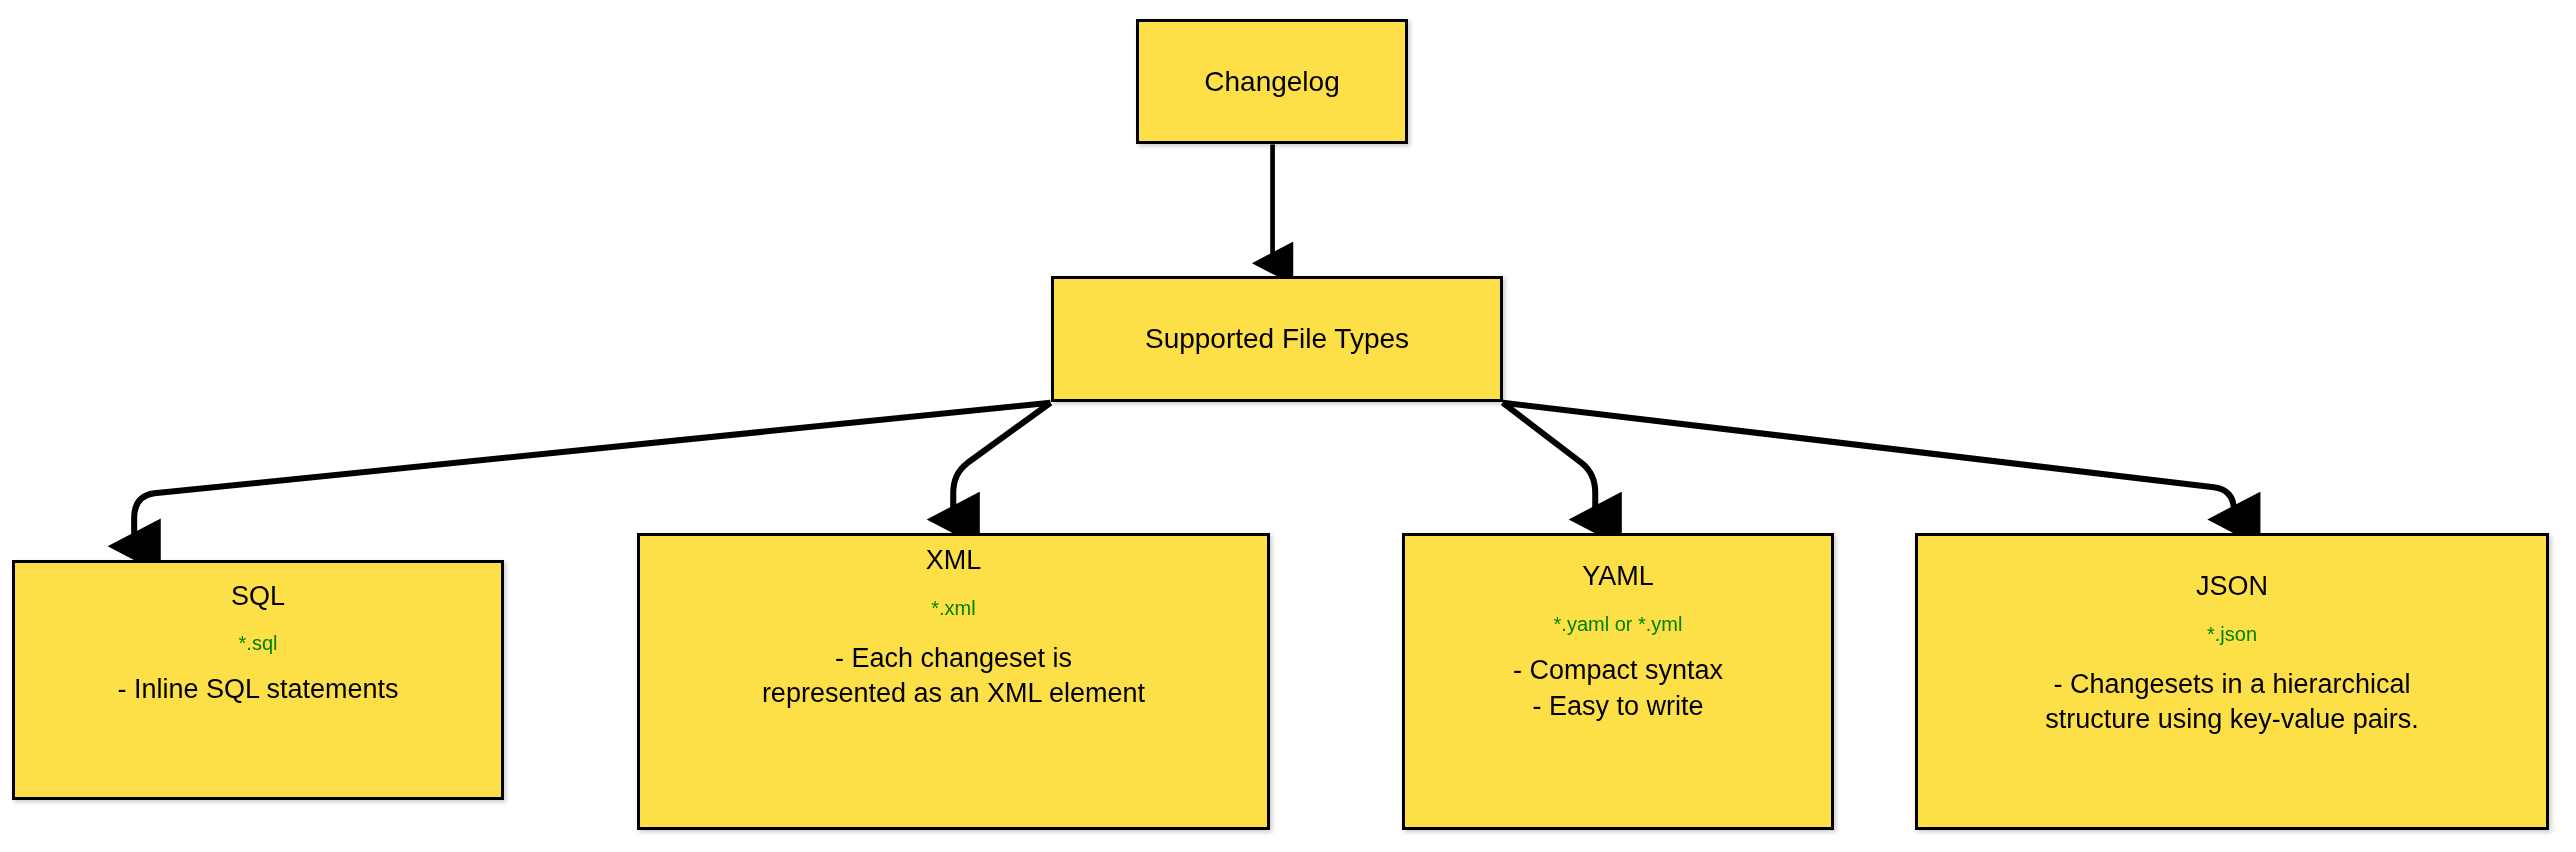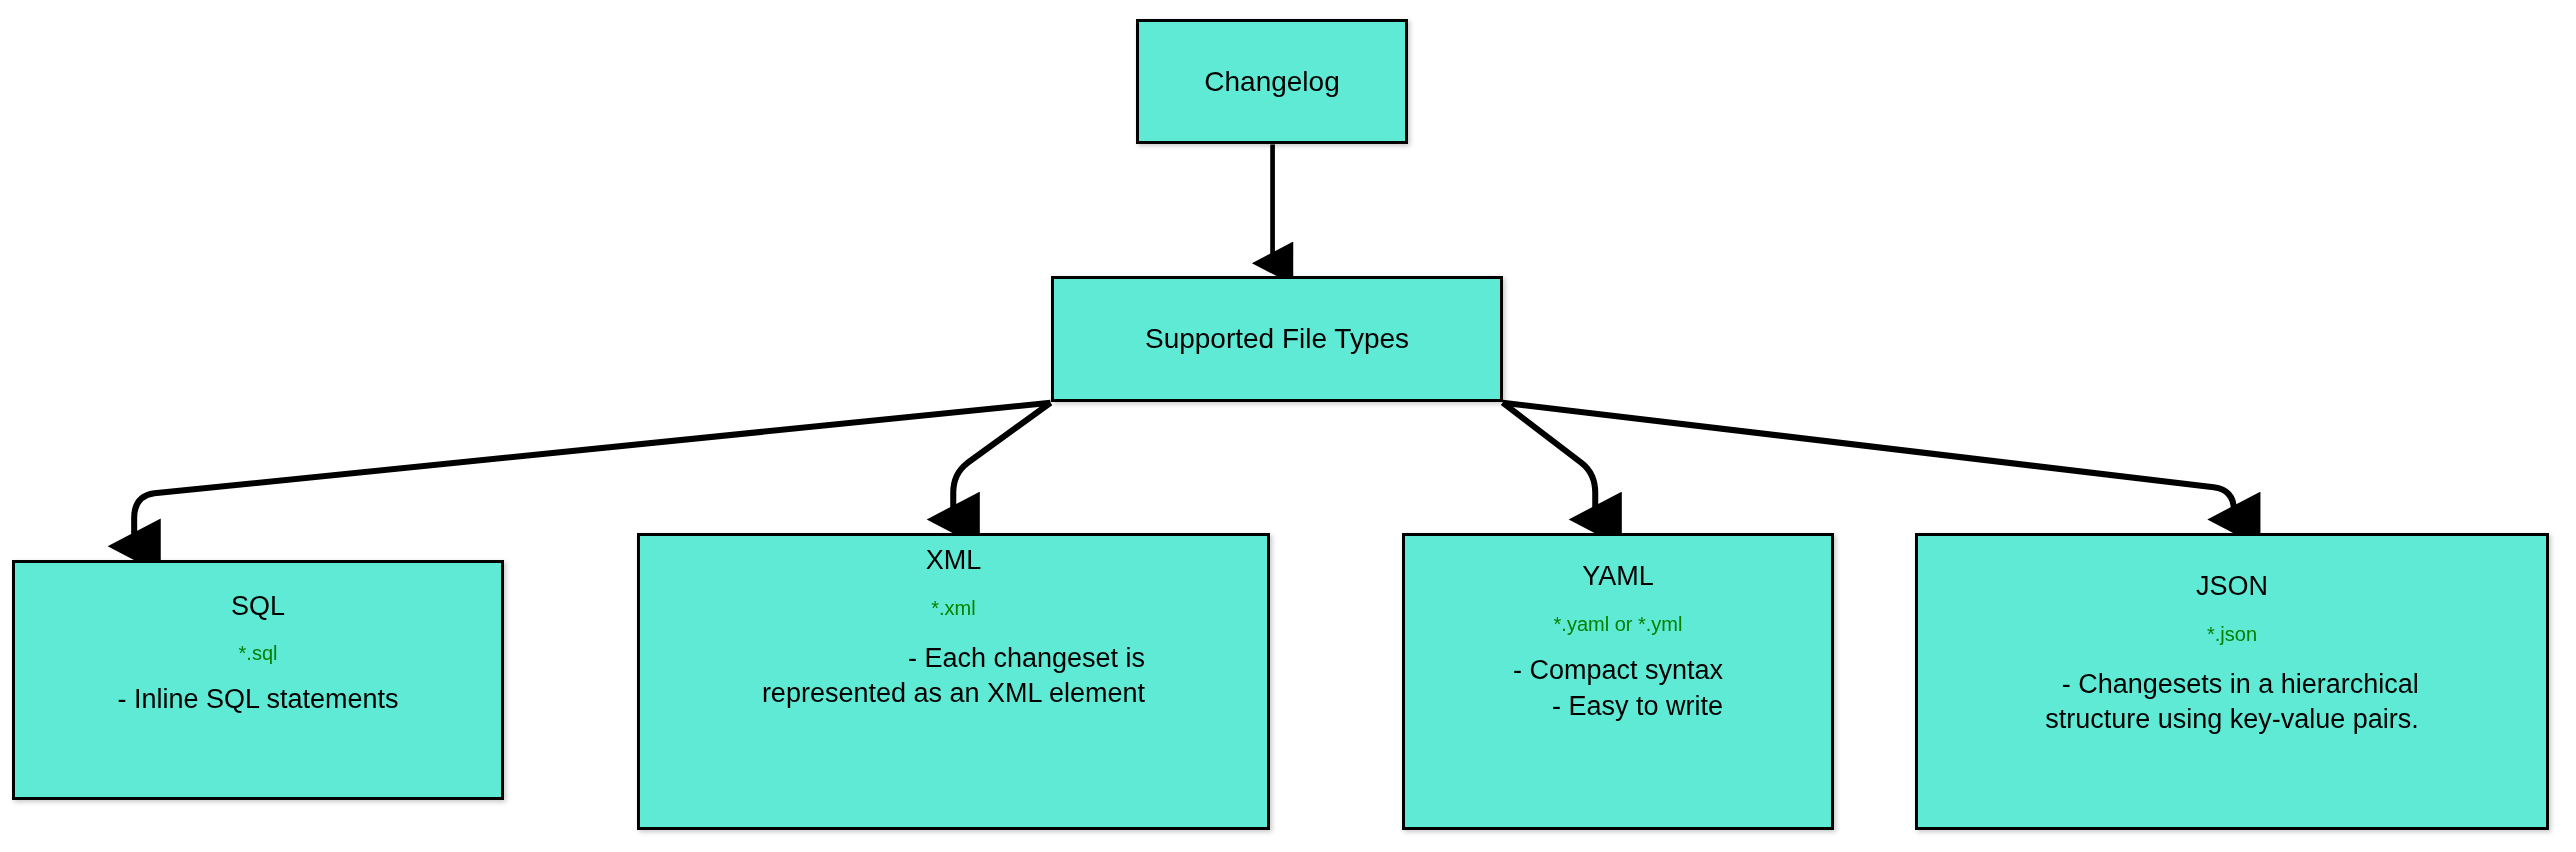--- a/index.html
+++ b/index.html
@@ -29,27 +29,27 @@
     left: 0;
     top: 0;
     width: 2576px;
     height: 853px;
     pointer-events: none;
   }
 
   .node {
     position: absolute;
     box-sizing: border-box;
-    background: #5eead4;
+    background: #fde047;
     border: 3.4px solid #000000;
     display: flex;
     flex-direction: column;
     align-items: center;
     justify-content: center;
-    text-align: right;
+    text-align: center;
     box-shadow: 2px 2px 4.7px rgba(0,0,0,0.22);
     line-height: 1.0;
   }
 
   .node-title {
     color: #000000;
     font-size: 27px;
     white-space: nowrap;
   }
 
@@ -79,21 +79,21 @@
   #node-supported-file-types {
     left: 1051px;  top: 276px;
     width: 452px;  height: 126px;
   }
   #node-supported-file-types .node-title { font-size: 28px; }
 
   #node-sql {
     left: 12px;  top: 560px;
     width: 492px;  height: 240px;
     justify-content: flex-start;
-    padding-top: 30px;
+    padding-top: 20px;
   }
   #node-sql .node-title { margin-bottom: 23px; }
   #node-sql .node-ext   { margin-bottom: 23px; }
 
   #node-xml {
     left: 637px;  top: 533px;
     width: 633px;  height: 297px;
     justify-content: flex-start;
     padding-top: 11px;
   }

